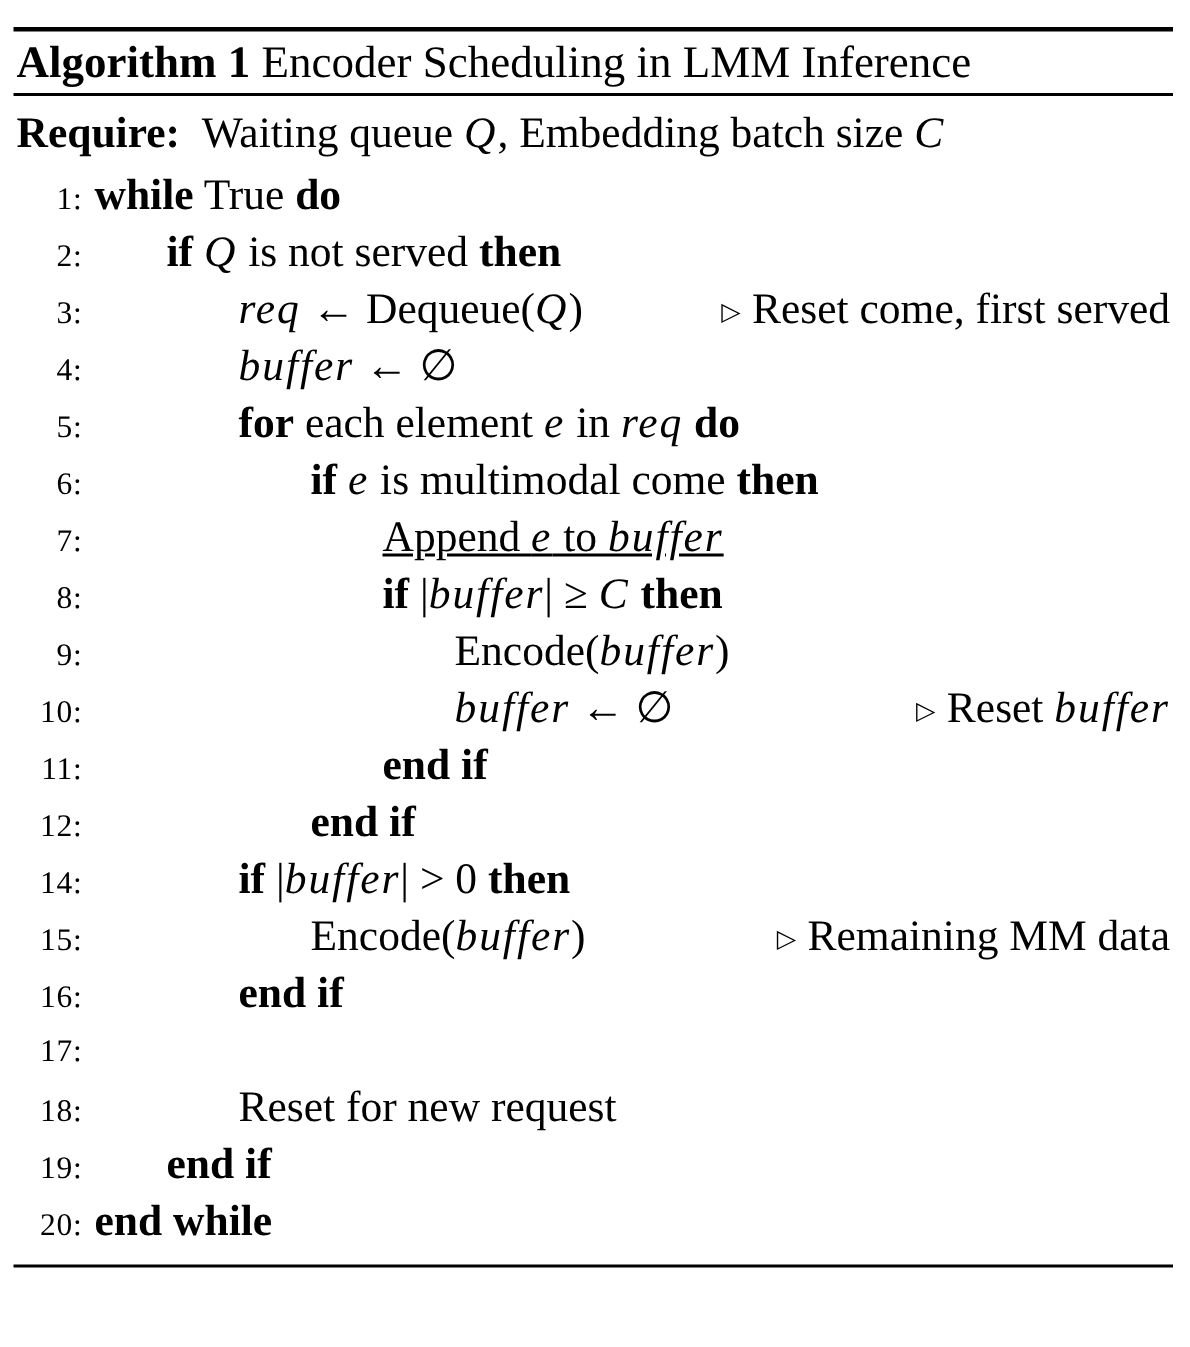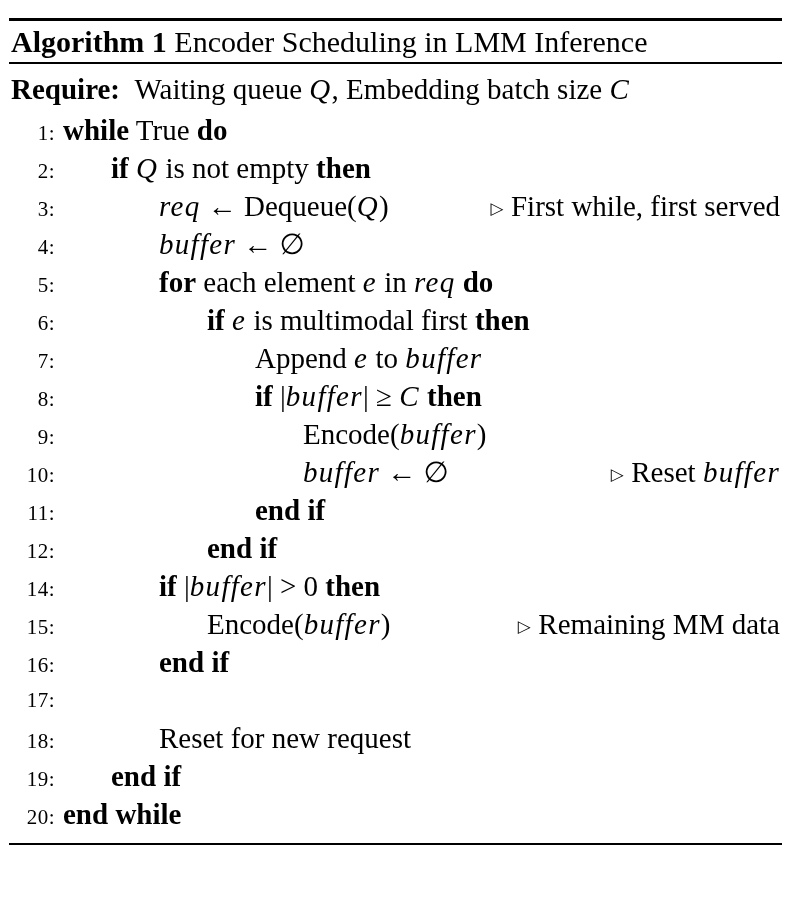--- a/index.html
+++ b/index.html
@@ -82,26 +82,26 @@
 <body>
 
 <div class="figure">
   <hr class="rule-thick">
   <div class="title-row" id="algo-title"><span class="s-b">Algorithm 1</span><span class="s-n"> Encoder Scheduling in LMM Inference</span></div>
   <hr class="rule-thin">
   <div class="body-block">
     <div class="require-row" id="require-line"><span class="s-b">Require:</span><span class="s-n">&nbsp;&nbsp;Waiting queue </span><span class="s-i">Q</span><span class="s-n">, Embedding batch size </span><span class="s-i">C</span></div>
     <div id="algo-lines">
         <div class="algo-row"><span class="line-num">1:</span><span class="line-content" style="padding-left: 0px;"><span class="s-b">while</span><span class="s-n"> True </span><span class="s-b">do</span></span></div>
-        <div class="algo-row"><span class="line-num">2:</span><span class="line-content" style="padding-left: 48px;"><span class="s-b">if</span><span class="s-n"> </span><span class="s-i">Q</span><span class="s-n"> is not empty </span><span class="s-b">then</span></span></div>
-        <div class="algo-row"><span class="line-num">3:</span><span class="line-content" style="padding-left: 96px; text-align: center;"><span class="s-i">req</span><span class="s-n"> ← Dequeue(</span><span class="s-i">Q</span><span class="s-n">)</span></span><span class="line-comment"><span class="comment-marker">▷</span><span class="s-n">First while, first served</span></span></div>
+        <div class="algo-row"><span class="line-num">2:</span><span class="line-content" style="padding-left: 48px;"><span class="s-b">if</span><span class="s-n"> </span><span class="s-i">Q</span><span class="s-n"> is not served </span><span class="s-b">then</span></span></div>
+        <div class="algo-row"><span class="line-num">3:</span><span class="line-content" style="padding-left: 96px; text-align: center;"><span class="s-i">req</span><span class="s-n"> ← Dequeue(</span><span class="s-i">Q</span><span class="s-n">)</span></span><span class="line-comment"><span class="comment-marker">▷</span><span class="s-n">Reset come, first served</span></span></div>
         <div class="algo-row"><span class="line-num">4:</span><span class="line-content" style="padding-left: 96px;"><span class="s-i">buffer</span><span class="s-n"> ← ∅</span></span></div>
         <div class="algo-row"><span class="line-num">5:</span><span class="line-content" style="padding-left: 96px;"><span class="s-b">for</span><span class="s-n"> each element </span><span class="s-i">e</span><span class="s-n"> in </span><span class="s-i">req</span><span class="s-n"> </span><span class="s-b">do</span></span></div>
-        <div class="algo-row"><span class="line-num">6:</span><span class="line-content" style="padding-left: 144px;"><span class="s-b">if</span><span class="s-n"> </span><span class="s-i">e</span><span class="s-n"> is multimodal first </span><span class="s-b">then</span></span></div>
-        <div class="algo-row"><span class="line-num">7:</span><span class="line-content" style="padding-left: 192px;"><span class="s-n">Append </span><span class="s-i">e</span><span class="s-n"> to </span><span class="s-i">buffer</span></span></div>
+        <div class="algo-row"><span class="line-num">6:</span><span class="line-content" style="padding-left: 144px;"><span class="s-b">if</span><span class="s-n"> </span><span class="s-i">e</span><span class="s-n"> is multimodal come </span><span class="s-b">then</span></span></div>
+        <div class="algo-row"><span class="line-num">7:</span><span class="line-content" style="padding-left: 192px; text-decoration: underline;"><span class="s-n">Append </span><span class="s-i">e</span><span class="s-n"> to </span><span class="s-i">buffer</span></span></div>
         <div class="algo-row"><span class="line-num">8:</span><span class="line-content" style="padding-left: 192px;"><span class="s-b">if</span><span class="s-n"> |</span><span class="s-i">buffer</span><span class="s-n">| ≥ </span><span class="s-i">C</span><span class="s-n"> </span><span class="s-b">then</span></span></div>
         <div class="algo-row"><span class="line-num">9:</span><span class="line-content" style="padding-left: 240px;"><span class="s-n">Encode(</span><span class="s-i">buffer</span><span class="s-n">)</span></span></div>
         <div class="algo-row"><span class="line-num">10:</span><span class="line-content" style="padding-left: 240px;"><span class="s-i">buffer</span><span class="s-n"> ← ∅</span></span><span class="line-comment"><span class="comment-marker">▷</span><span class="s-n">Reset </span><span class="s-i">buffer</span></span></div>
         <div class="algo-row"><span class="line-num">11:</span><span class="line-content" style="padding-left: 192px;"><span class="s-b">end if</span></span></div>
         <div class="algo-row"><span class="line-num">12:</span><span class="line-content" style="padding-left: 144px;"><span class="s-b">end if</span></span></div>
         <div class="algo-row"><span class="line-num">14:</span><span class="line-content" style="padding-left: 96px;"><span class="s-b">if</span><span class="s-n"> |</span><span class="s-i">buffer</span><span class="s-n">| &gt; 0 </span><span class="s-b">then</span></span></div>
         <div class="algo-row"><span class="line-num">15:</span><span class="line-content" style="padding-left: 144px;"><span class="s-n">Encode(</span><span class="s-i">buffer</span><span class="s-n">)</span></span><span class="line-comment"><span class="comment-marker">▷</span><span class="s-n">Remaining MM data</span></span></div>
         <div class="algo-row"><span class="line-num">16:</span><span class="line-content" style="padding-left: 96px;"><span class="s-b">end if</span></span></div>
         <div class="algo-row"><span class="line-num">17:</span></div>
         <div class="algo-row"><span class="line-num">18:</span><span class="line-content" style="padding-left: 96px;"><span class="s-n">Reset for new request</span></span></div>

